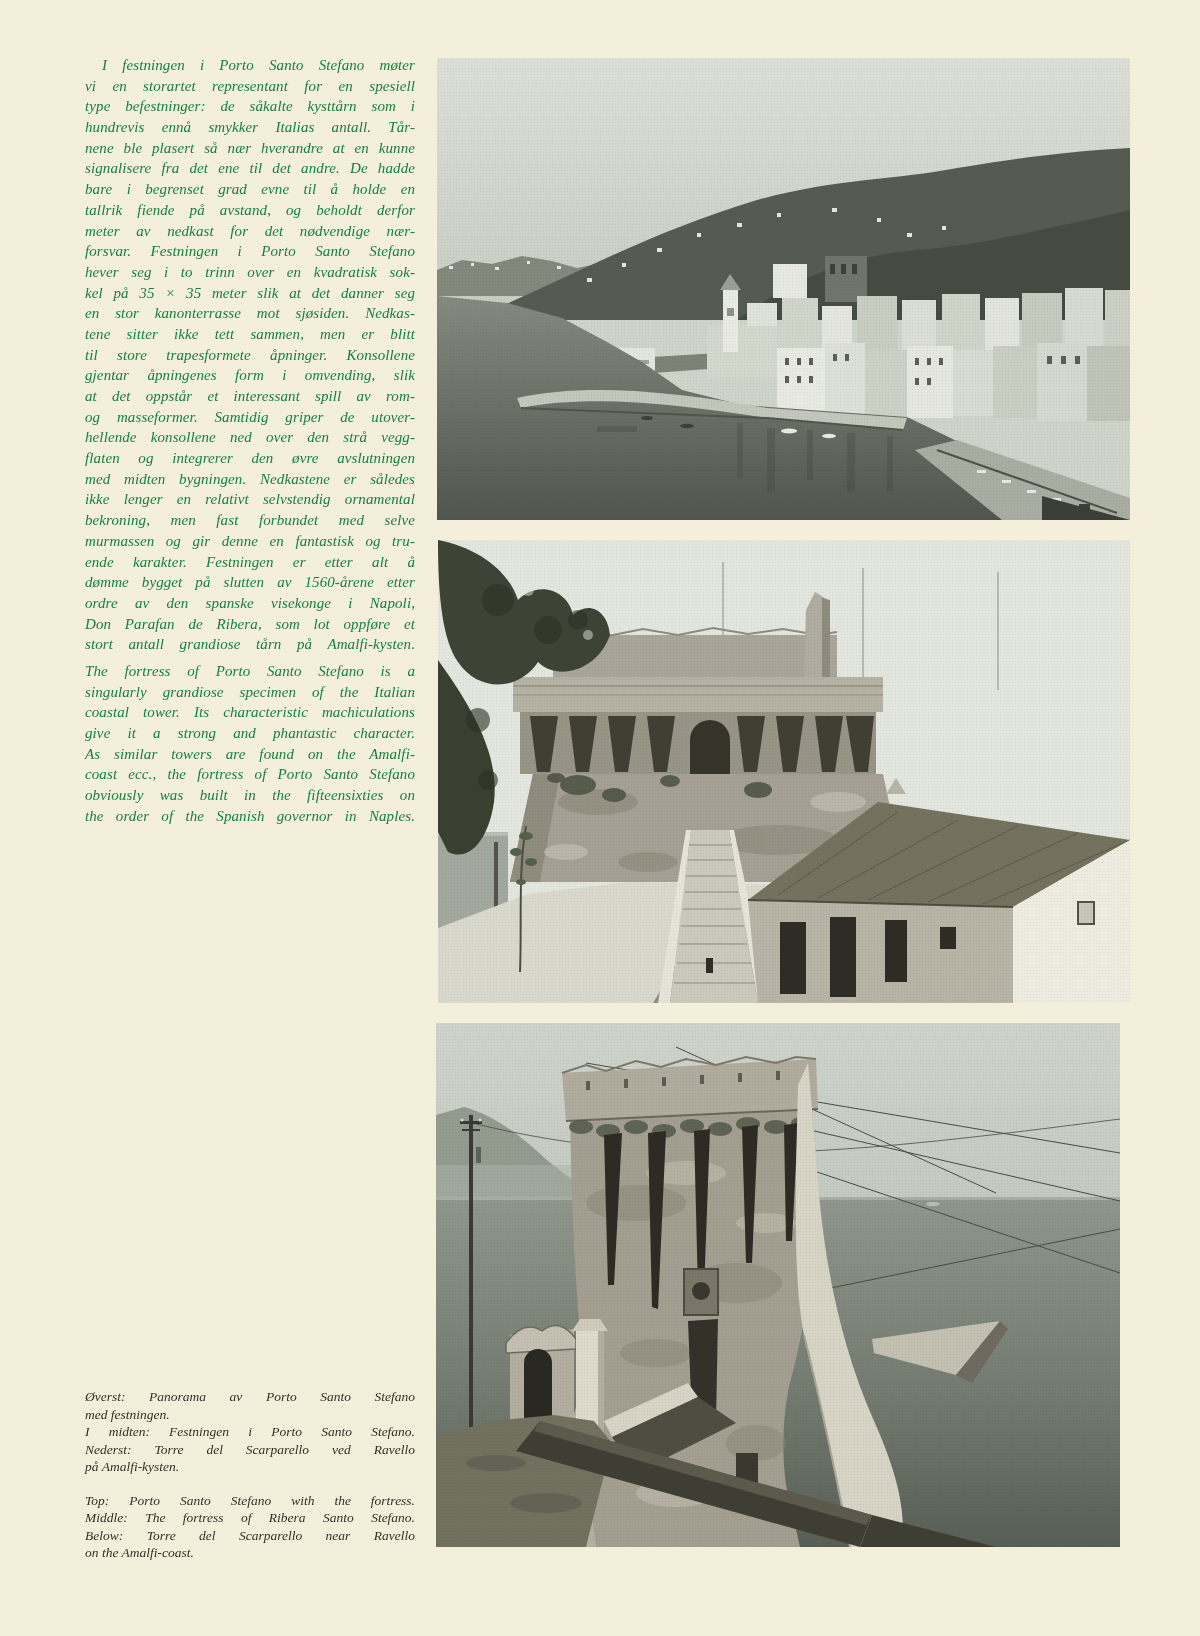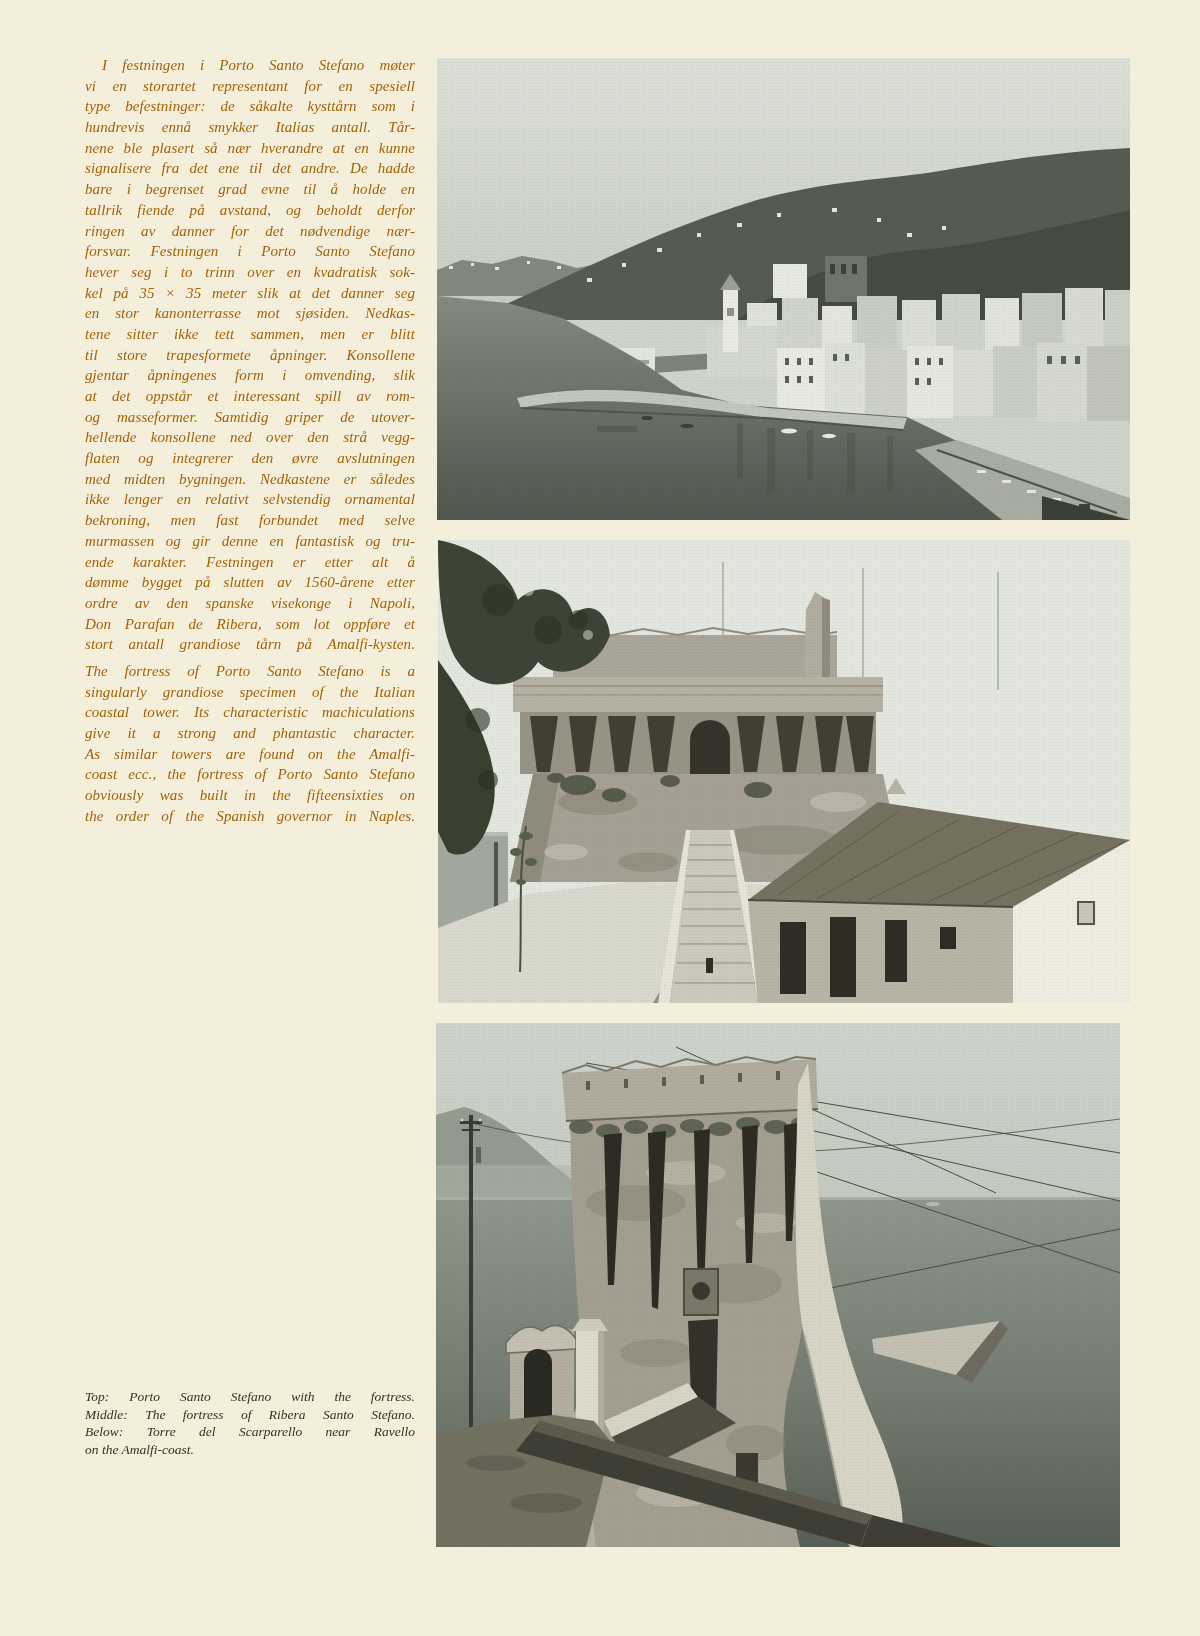--- a/index.html
+++ b/index.html
@@ -6,34 +6,34 @@
   body{
     width:1200px;height:1636px;position:relative;
     background:#f4efdb;
     font-family:"Liberation Serif", serif;
     overflow:hidden;
   }
   .page{position:absolute;inset:0;}
   
   .text-col{
     position:absolute;left:85px;top:55px;width:330px;
-    color:#a16207;font-style:italic;font-size:15px;line-height:20.7px;
+    color:#15803d;font-style:italic;font-size:15px;line-height:20.7px;
     letter-spacing:0.1px;
   }
   .para + .para{margin-top:6px;}
   .tline{height:20.7px;}
   .tline.just{text-align:justify;text-align-last:justify;}
   .tline.ind{text-indent:17px;}
   
   .captions{
     position:absolute;left:85px;top:1388px;width:330px;
     color:#33302a;font-style:italic;font-size:13.5px;line-height:17.5px;
   }
   .captions .tline{height:17.5px;}
-  .cap-group + .cap-group{margin-top:27px;}
+  .cap-group + .cap-group{margin-top:16px;}
   
   .photo{position:absolute;overflow:hidden;margin:0;background:#cfd4cb;}
   .photo svg{display:block;width:100%;height:100%;}
   .photo::after{
     content:"";position:absolute;inset:0;pointer-events:none;
     background-image:radial-gradient(rgba(35,40,33,0.07) 0.8px, transparent 1px);
     background-size:3px 3px;
   }
   #photo-1{left:437px;top:58px;width:693px;height:462px;}
   #photo-2{left:438px;top:540px;width:692px;height:463px;}
@@ -47,21 +47,21 @@
   <section class="text-col">
     <div class="para">
         <div class="tline just ind">I festningen i Porto Santo Stefano møter</div>
         <div class="tline just">vi en storartet representant for en spesiell</div>
         <div class="tline just">type befestninger: de såkalte kysttårn som i</div>
         <div class="tline just">hundrevis ennå smykker Italias antall. Tår-</div>
         <div class="tline just">nene ble plasert så nær hverandre at en kunne</div>
         <div class="tline just">signalisere fra det ene til det andre. De hadde</div>
         <div class="tline just">bare i begrenset grad evne til å holde en</div>
         <div class="tline just">tallrik fiende på avstand, og beholdt derfor</div>
-        <div class="tline just">ringen av danner for det nødvendige nær-</div>
+        <div class="tline just">meter av nedkast for det nødvendige nær-</div>
         <div class="tline just">forsvar. Festningen i Porto Santo Stefano</div>
         <div class="tline just">hever seg i to trinn over en kvadratisk sok-</div>
         <div class="tline just">kel på 35 × 35 meter slik at det danner seg</div>
         <div class="tline just">en stor kanonterrasse mot sjøsiden. Nedkas-</div>
         <div class="tline just">tene sitter ikke tett sammen, men er blitt</div>
         <div class="tline just">til store trapesformete åpninger. Konsollene</div>
         <div class="tline just">gjentar åpningenes form i omvending, slik</div>
         <div class="tline just">at det oppstår et interessant spill av rom-</div>
         <div class="tline just">og masseformer. Samtidig griper de utover-</div>
         <div class="tline just">hellende konsollene ned over den strå vegg-</div>
@@ -450,20 +450,27 @@
       <g>
         <polygon points="104,398 436,492 424,524 80,428" fill="#3f3e35"></polygon>
         <polygon points="104,398 436,492 430,502 98,408" fill="#6a6759" opacity="0.7"></polygon>
         <polygon points="424,524 436,492 560,524" fill="#3f3e35"></polygon>
       </g>
     </svg>
   </figure>
 
   <section class="captions">
     <div class="cap-group">
+        <div class="tline just">Øverst: Panorama av Porto Santo Stefano</div>
+        <div class="tline">med festningen.</div>
+        <div class="tline just">I midten: Festningen i Porto Santo Stefano.</div>
+        <div class="tline just">Nederst: Torre del Scarparello ved Ravello</div>
+        <div class="tline">på Amalfi-kysten.</div>
+      </div>
+    <div class="cap-group">
         <div class="tline just">Top: Porto Santo Stefano with the fortress.</div>
         <div class="tline just">Middle: The fortress of Ribera Santo Stefano.</div>
         <div class="tline just">Below: Torre del Scarparello near Ravello</div>
         <div class="tline">on the Amalfi-coast.</div>
       </div>
   </section>
 
 </main>
 
 </body></html>

